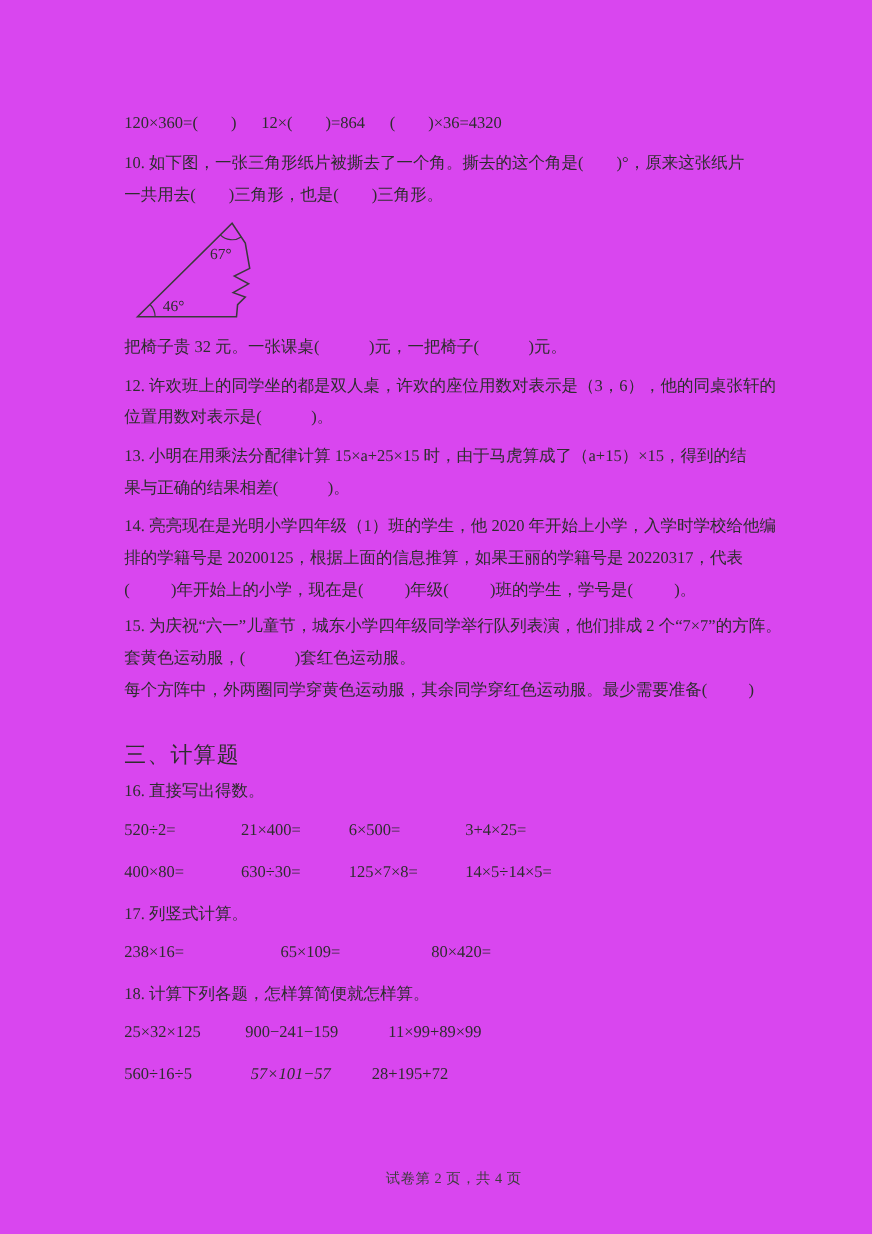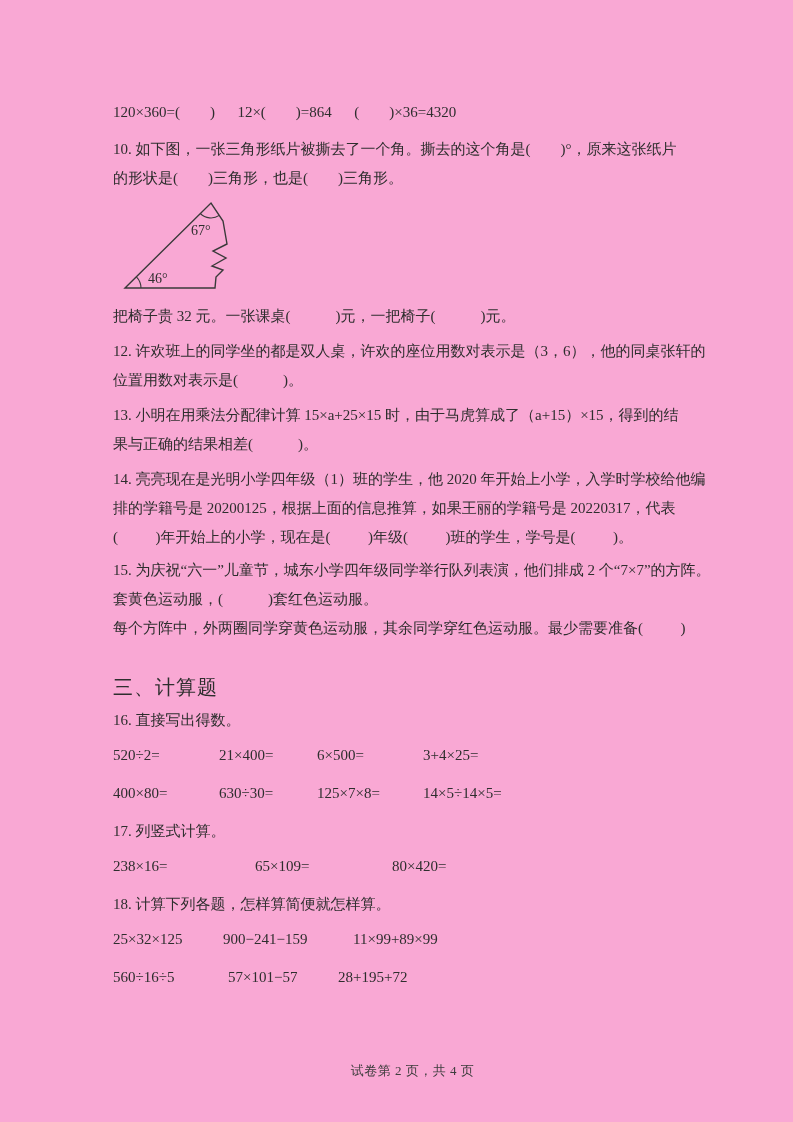--- a/index.html
+++ b/index.html
@@ -1,19 +1,19 @@
 <!DOCTYPE html>
 <html><head>
 <meta charset="utf-8">
 <style>
   html,body{margin:0;padding:0;background:#ffffff;}
   .page{
     position:relative;
     width:793px;height:1122px;
-    background:#f9a8d4;
+    background:#d946ef;
     font-family:"Liberation Serif","DejaVu Serif",serif;
     color:#2e2e2e;
     overflow:hidden;
   }
   .content{
     position:absolute;
     left:113px;top:98px;
     width:570px;
     font-size:15px;
     line-height:29px;
@@ -23,42 +23,42 @@
   .para-tight{margin:0 0 4px 0;}
   .eq-line{margin:0 0 8px 0;}
   .figure-wrap{margin:4px 0 8px 6px;width:132px;height:97px;}
   .figure-wrap svg{display:block;}
   .sec-title{font-weight:normal;margin:30px 0 4px 0;font-size:20px;letter-spacing:1px;}
   .calc-row{display:flex;margin:0 0 9px 0;white-space:pre;align-items:flex-end;}
   .calc-row .c{flex:0 0 auto;}
   .r16 .c1{width:106px;} .r16 .c2{width:98px;} .r16 .c3{width:106px;}
   .r17 .c1{width:142px;} .r17 .c2{width:137px;}
   .r18a .c1{width:110px;} .r18a .c2{width:130px;}
-  .r18b .c1{width:115px;} .r18b .c2{width:110px;}
+  .r18b .c1{width:115px;} .r18b .c2{width:110px;font-style:italic;}
   .label-line{margin:0 0 6px 0;}
   .footer{
     position:absolute;
     left:16px;bottom:42px;width:100%;
     text-align:center;
     font-size:13px;color:#3d3d3d;
     letter-spacing:0.5px;
   }
   svg text{font-family:"Liberation Serif","DejaVu Serif",serif;font-size:14px;fill:#2e2e2e;}
 </style>
 </head>
 <body>
 
 <div class="page">
   <div class="content">
 
     <div class="tline eq-line">120×360=(        )      12×(        )=864      (        )×36=4320</div>
 
     <div class="para-tight">
       <div class="tline">10. 如下图，一张三角形纸片被撕去了一个角。撕去的这个角是(        )°，原来这张纸片</div>
-      <div class="tline">的形状是(        )三角形，也是(        )三角形。</div>
+      <div class="tline">一共用去(        )三角形，也是(        )三角形。</div>
     </div>
 
     <div class="figure-wrap">
       <svg width="132" height="97" viewBox="0 0 132 97">
         <path d="M 6 91 L 92 6 L 104 24 L 108 47 L 94 54 L 107 61 L 93 69 L 104 73 L 97 80 L 96 91 Z" fill="none" stroke="#3a3a3a" stroke-width="1.4" stroke-linejoin="miter"></path>
         <path d="M 81.3 16.5 A 15 15 0 0 0 100.3 18.4" fill="none" stroke="#3a3a3a" stroke-width="1.1"></path>
         <path d="M 22 91 A 16 16 0 0 0 17.4 79.8" fill="none" stroke="#3a3a3a" stroke-width="1.1"></path>
         <text x="72" y="38">67°</text>
         <text x="29" y="86">46°</text>
       </svg>

